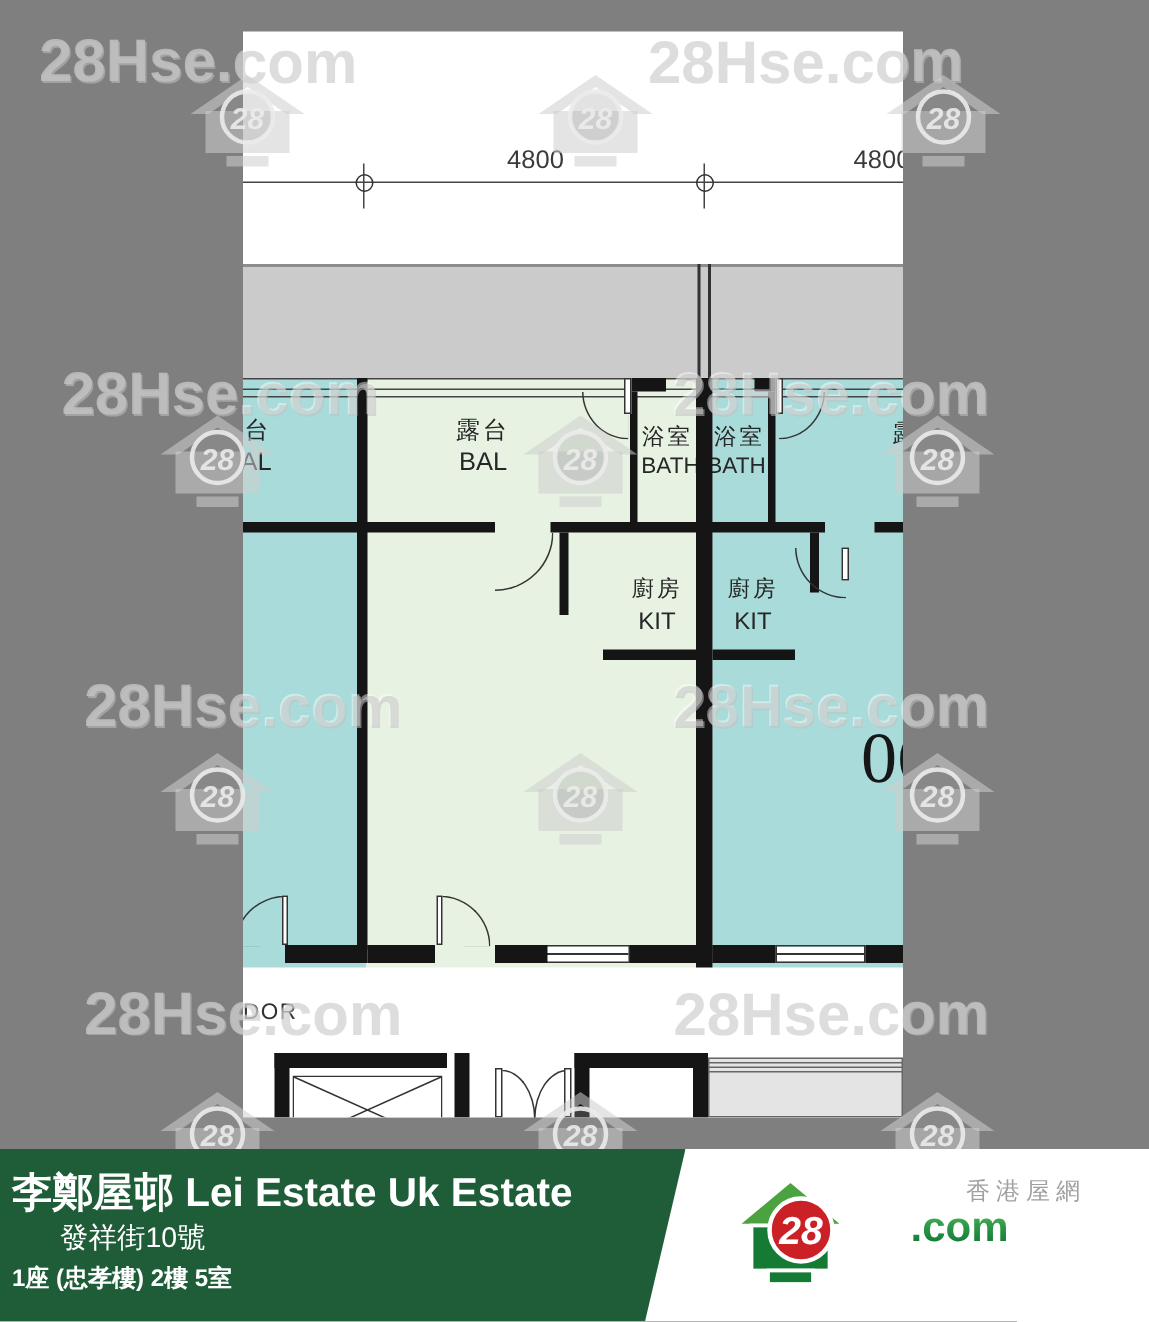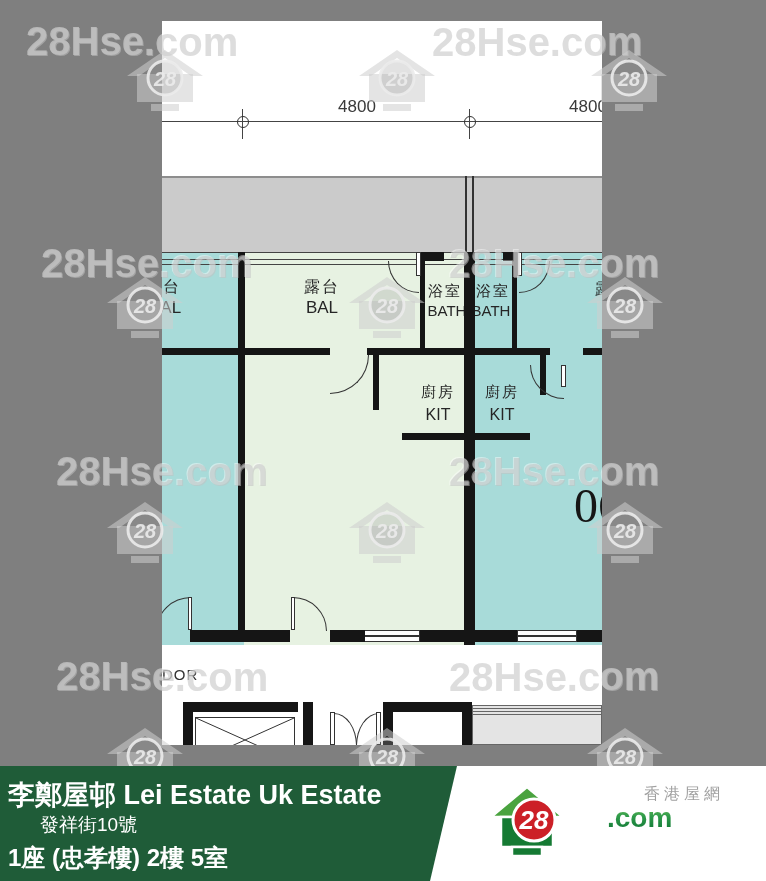--- a/index.html
+++ b/index.html
@@ -28,21 +28,21 @@
   #watermarks{position:absolute;left:12px;top:0;width:684px;height:881px;pointer-events:none;}
   .wm-text{position:absolute;font-size:40px;font-weight:700;color:rgba(193,193,193,0.55);
            text-shadow:-1px -1px 0 rgba(255,255,255,0.45);white-space:nowrap;letter-spacing:0px;}
   .wm-house{position:absolute;width:80px;height:64px;}
   
   #banner{position:absolute;left:0;top:766px;width:766px;height:115px;background:#ffffff;}
   #banner-green{position:absolute;left:0;top:0;width:460px;height:115px;background:#1f5c38;
                 clip-path:polygon(0 0,457px 0,430px 115px,0 115px);}
   .bn-title{position:absolute;left:8px;top:11px;font-size:27px;font-weight:700;color:#ffffff;white-space:nowrap;}
   .bn-line2{position:absolute;left:8px;top:46px;font-size:19px;font-weight:400;color:#ffffff;white-space:nowrap;margin-left:32px;}
-  .bn-line3{position:absolute;left:8px;top:76px;font-size:24px;font-weight:700;color:#ffffff;white-space:nowrap;}
+  .bn-line3{position:absolute;left:8px;top:76px;font-size:16px;font-weight:700;color:#ffffff;white-space:nowrap;}
   .bn-site{position:absolute;left:644px;top:18px;font-size:16px;color:#a0a0a0;letter-spacing:4px;white-space:nowrap;}
   .bn-brand{position:absolute;left:563px;top:36px;display:flex;align-items:baseline;font-weight:700;
             background:linear-gradient(180deg,#7dc75c 0%,#2f9b4a 45%,#0a6e31 100%);
             -webkit-background-clip:text;background-clip:text;color:transparent;white-space:nowrap;}
   .bn-brand .big{font-size:38px;letter-spacing:-1px;}
   .bn-brand .small{font-size:28px;margin-left:44px;}
 </style>
 </head>
 <body>
 

